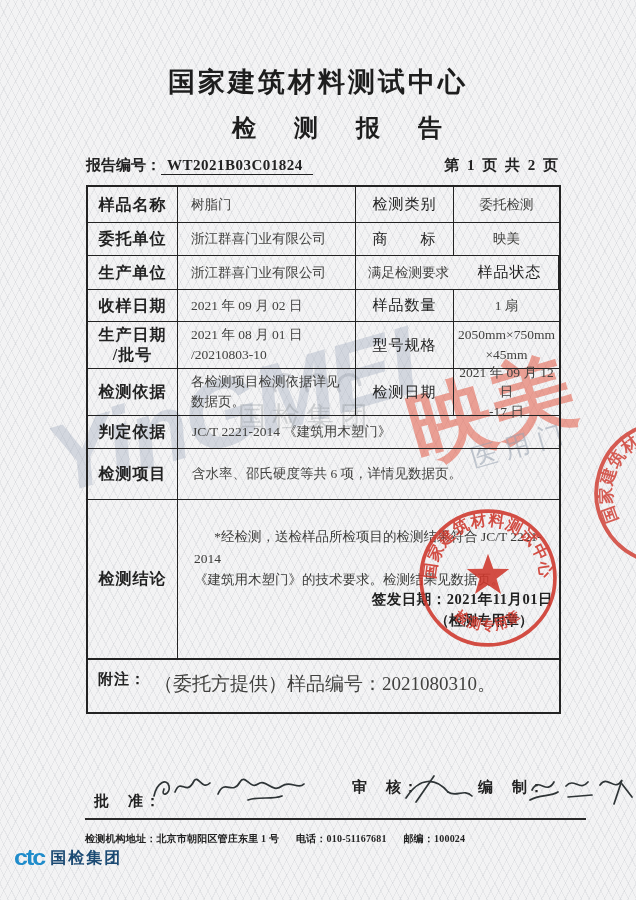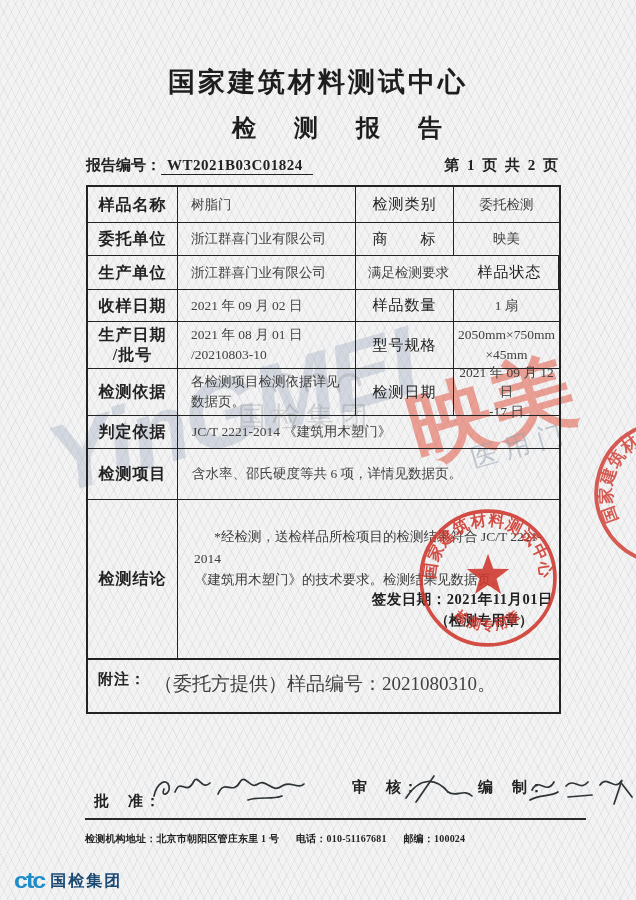--- a/index.html
+++ b/index.html
@@ -41,21 +41,21 @@
   .note-label{font-weight:bold;font-size:15px;letter-spacing:1px;flex:none;}
   .note-text{color:#41413f;font-size:19px;margin-left:8px;padding-top:1px;}
   
   .sig-row{left:86px;top:770px;width:540px;height:40px;}
   .sig-label{position:absolute;top:8px;font-size:15px;font-weight:bold;letter-spacing:2px;}
   .sig-svg{position:absolute;top:0;}
   
   .foot-rule{left:85px;top:818px;width:501px;height:0;border-top:2px solid #2a2a2a;}
   .address{left:85px;top:788px;width:520px;font-size:10px;font-weight:bold;letter-spacing:.2px;margin-top:44px;}
   .addr-seg{margin-right:14px;}
-  .logo{left:14px;top:870px;display:flex;align-items:flex-end;}
+  .logo{left:14px;top:847px;display:flex;align-items:flex-end;}
   .logo-ctc{font-family:"Liberation Sans","DejaVu Sans",sans-serif;font-weight:900;font-size:25px;line-height:20px;color:#1f8ccB;letter-spacing:-2px;transform:scaleY(.9);}
   .logo-cn{font-size:16px;font-weight:bold;color:#1b4a73;margin-left:6px;letter-spacing:2px;line-height:18px;}
   
   .wm{pointer-events:none;}
   .wm-latin{left:40px;top:330px;width:560px;font-family:"Liberation Sans",sans-serif;font-style:italic;font-weight:bold;font-size:96px;color:rgba(160,172,190,0.38);transform:rotate(-16deg);letter-spacing:-2px;white-space:nowrap;}
   .wm-cn{left:408px;top:368px;font-size:84px;font-weight:bold;color:rgba(225,90,70,0.55);transform:rotate(-16deg);white-space:nowrap;line-height:1;}
   .wm-sub{left:470px;top:428px;font-size:26px;color:rgba(150,160,175,0.55);transform:rotate(-16deg);letter-spacing:8px;white-space:nowrap;}
   .wm-ghost{left:238px;top:398px;font-size:28px;color:rgba(140,145,150,0.35);letter-spacing:6px;white-space:nowrap;}
   .wm-cloud{left:268px;top:362px;}
   

